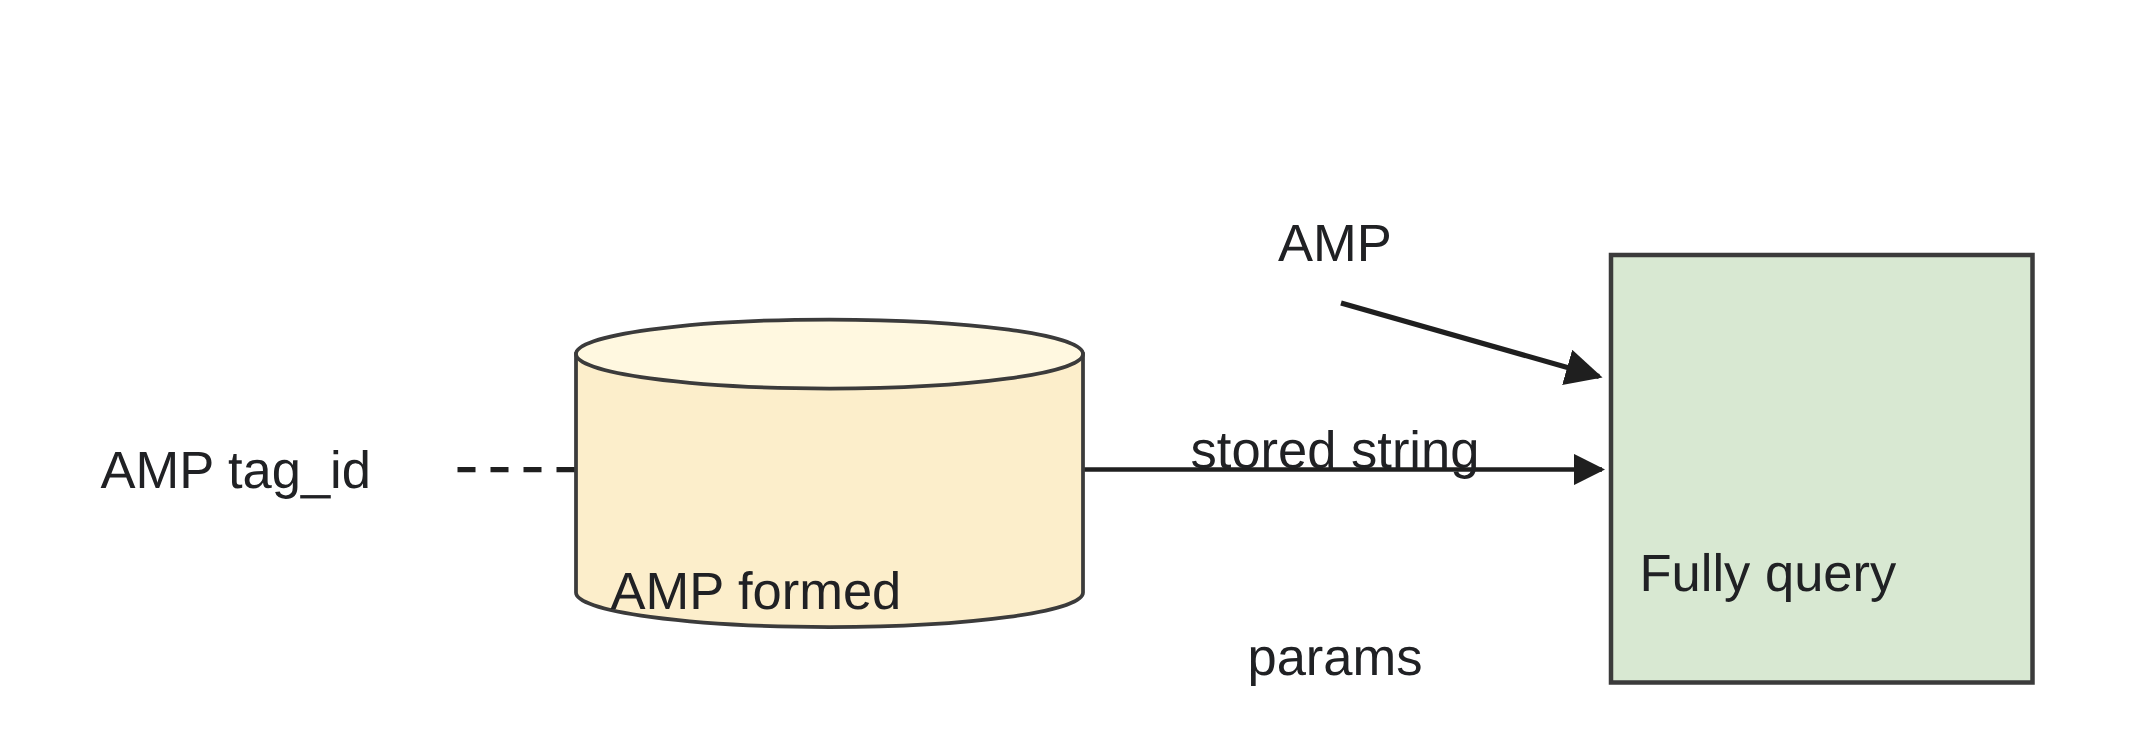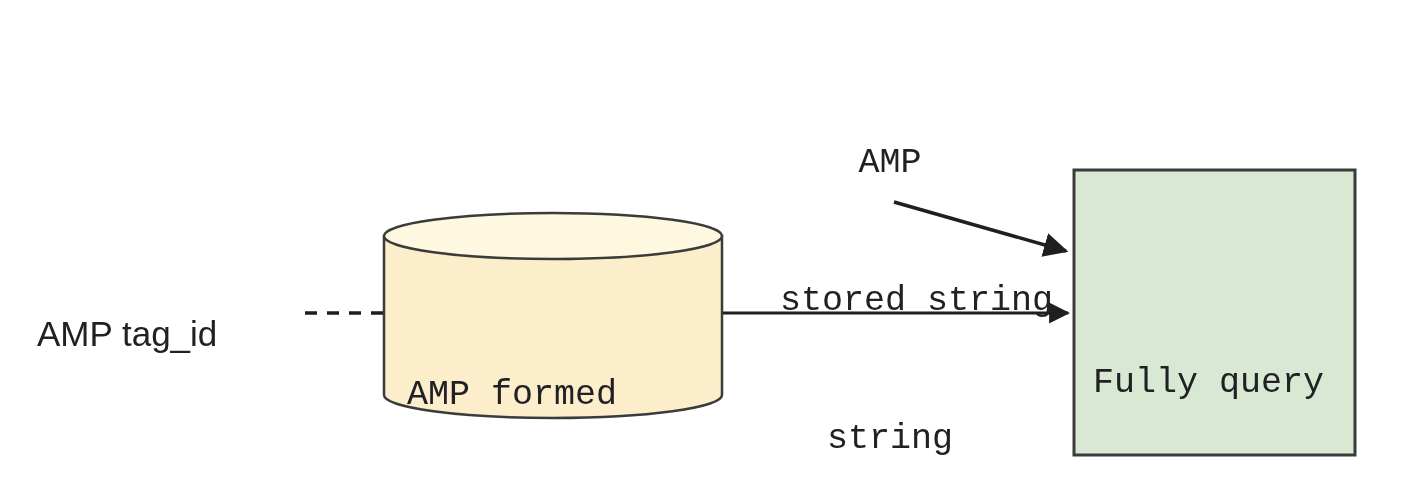--- a/index.html
+++ b/index.html
@@ -29,41 +29,40 @@
   }
   .txt {
     position: absolute;
     color: #202124;
     font-size: 35px;
     line-height: 46px;
     white-space: pre;
     letter-spacing: 0px;
   }
   #label-amp-tag-id {
-    left: 37px;
+    left: 67px;
     top: 291px;
-    margin-top: 20px;
   }
   #cylinder-label {
     left: 407px;
     top: 280px;
     text-align: left;
   }
   #ortb-label {
     left: 1093px;
     top: 268px;
     text-align: left;
   }
   #qs-label {
     left: 780px;
     top: 48px;
     width: 220px;
     text-align: center;
   }
-  .txt span { display: block; font-family: Liberation Mono, monospace; }
+  .txt span { display: block; }
 </style>
 </head>
 <body>
 
 <div id="canvas">
 
   <svg class="svg-layer" viewBox="0 0 1426 498" xmlns="http://www.w3.org/2000/svg">
     <defs>
       <marker id="arrow-solid" viewBox="0 0 10 10" refX="9" refY="5" markerWidth="7" markerHeight="7" orient="auto-start-reverse">
         <path d="M 0 0 L 10 5 L 0 10 z" fill="#1f1f1f"></path>
@@ -87,21 +86,21 @@
   <div class="txt" id="label-amp-tag-id">AMP tag_id</div>
 
   <div class="txt" id="cylinder-label">
     <span>AMP formed</span>
     
   </div>
 
   <div class="txt" id="qs-label">
     <span>AMP</span>
     <span>stored string</span>
-    <span>string</span>
+    <span>params</span>
   </div>
 
   <div class="txt" id="ortb-label">
     <span>Fully query</span>
     
   </div>
 
 </div>
 
 </body></html>

